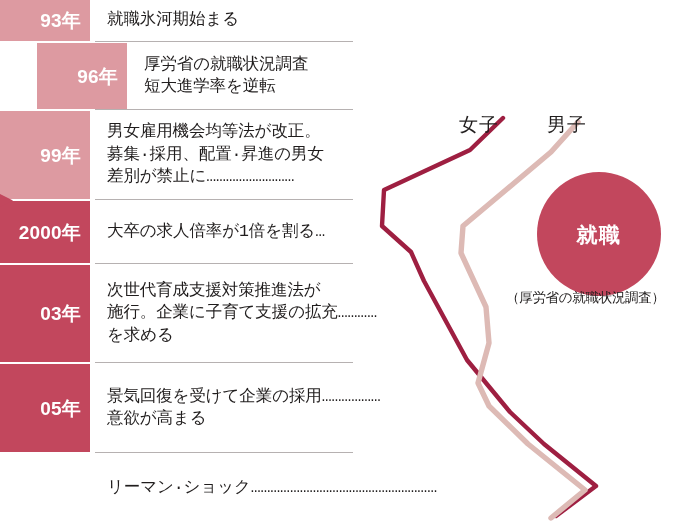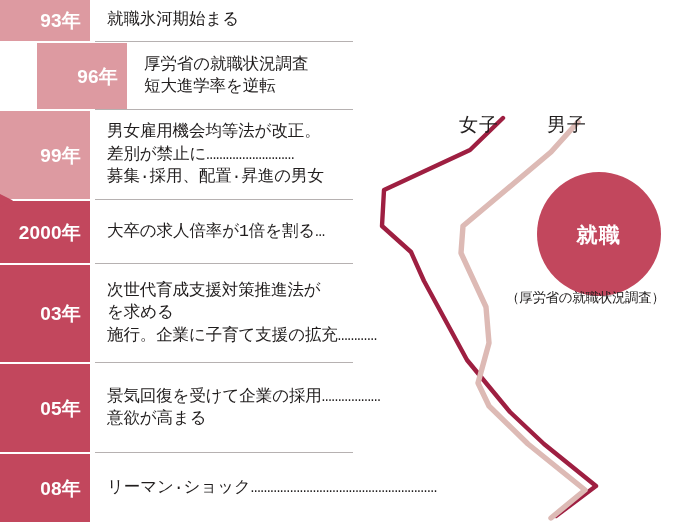--- a/index.html
+++ b/index.html
@@ -136,60 +136,57 @@
           <div class="desc-line">短大進学率を逆転</div>
         </div>
       </div>
       <div class="rule" style="top: 109px;"></div>
       <div class="row" style="top: 111px; height: 88px;">
         <div class="year-cell light">
           <span class="year-label">99年</span>
         </div>
         <div class="desc-cell">
           <div class="desc-line">男女雇用機会均等法が改正。</div>
+          <div class="desc-line">募集·採用、配置·昇進の男女</div>
           <div class="desc-line">差別が禁止に………………………</div>
-          <div class="desc-line">募集·採用、配置·昇進の男女</div>
         </div>
       </div>
       <div class="rule" style="top: 199px;"></div>
       <div class="row" style="top: 201px; height: 62px;">
         <div class="year-cell dark">
           <span class="year-label">2000年</span>
         </div>
         <div class="desc-cell">
           <div class="desc-line">大卒の求人倍率が1倍を割る…</div>
         </div>
       </div>
       <div class="rule" style="top: 263px;"></div>
       <div class="notch" style="top: 194px;"></div>
       <div class="row" style="top: 265px; height: 97px;">
         <div class="year-cell dark">
           <span class="year-label">03年</span>
         </div>
         <div class="desc-cell">
           <div class="desc-line">次世代育成支援対策推進法が</div>
+          <div class="desc-line">施行。企業に子育て支援の拡充…………</div>
           <div class="desc-line">を求める</div>
-          <div class="desc-line">施行。企業に子育て支援の拡充…………</div>
         </div>
       </div>
       <div class="rule" style="top: 362px;"></div>
       <div class="row" style="top: 364px; height: 88px;">
         <div class="year-cell dark">
           <span class="year-label">05年</span>
         </div>
         <div class="desc-cell">
           <div class="desc-line">景気回復を受けて企業の採用………………</div>
           <div class="desc-line">意欲が高まる</div>
         </div>
       </div>
       <div class="rule" style="top: 452px;"></div>
       <div class="row" style="top: 454px; height: 68px;">
-        <div class="year-cell dark">
-          <span class="year-label">08年</span>
-        </div>
         <div class="desc-cell">
           <div class="desc-line">リーマン·ショック…………………………………………………</div>
         </div>
       </div>
     </div>
 
   <div class="chart" id="chart">
     <svg id="chart-svg" width="696" height="522" viewBox="0 0 696 522">
         <polyline points="503,118 470,150 384,190 382,226 411,252 424,281 467,360 510,412 544,444 596,486 556,516" fill="none" stroke="#9e1f41" stroke-width="4.4" stroke-linejoin="round" stroke-linecap="round"></polyline>
         <polyline points="578,122 551,152 463,226 461,253 486,307 489,343 478,383 489,406 528,444 585,490 551,518" fill="none" stroke="#ddbab5" stroke-width="5.4" stroke-linejoin="round" stroke-linecap="round"></polyline>

